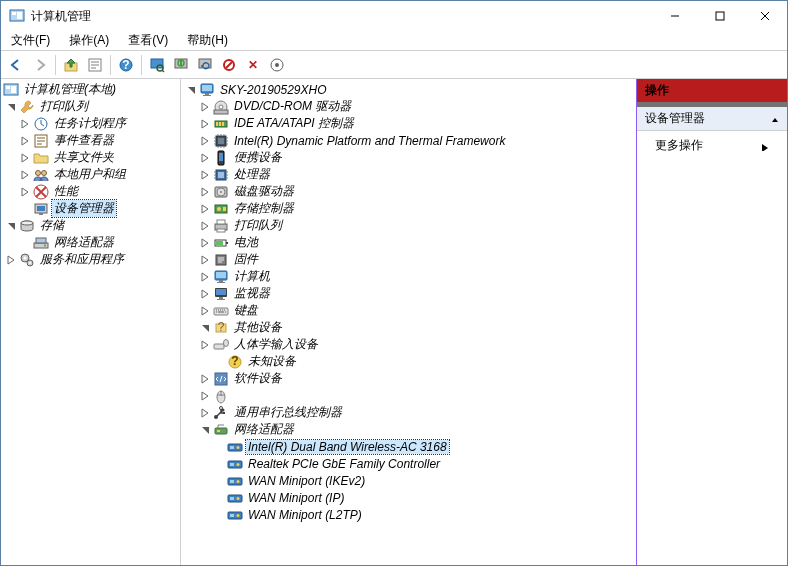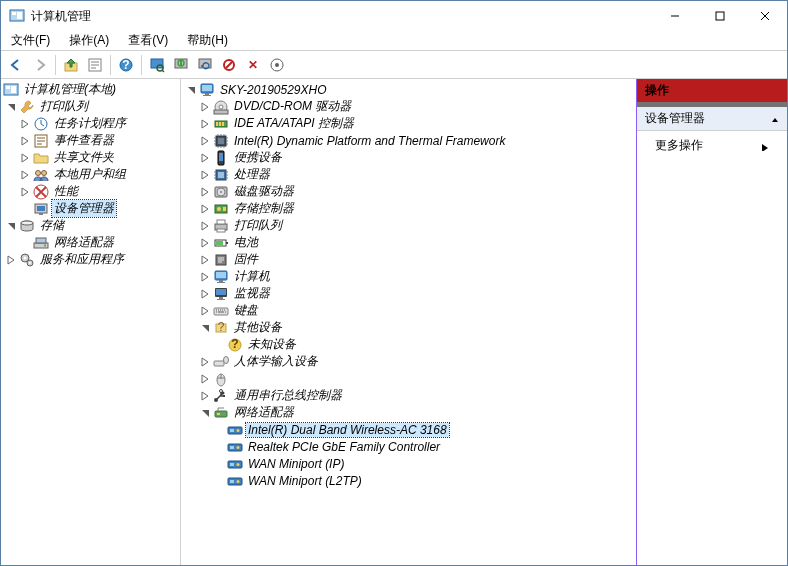--- a/index.html
+++ b/index.html
@@ -704,41 +704,55 @@
             </svg>
           </span>
           <span class="ico">
             <svg width="16" height="16">
               <use href="#i-other"></use>
             </svg>
           </span>
           <span class="lbl">其他设备</span>
         </div>
       <div class="trow">
+          <span class="indent" style="width:18px"></span>
+          <span class="twisty">
+            <svg width="10" height="10">
+              <use href="#i-expand"></use>
+            </svg>
+          </span>
+          <span class="ico">
+            <svg width="16" height="16">
+              <use href="#i-hid"></use>
+            </svg>
+          </span>
+          <span class="lbl">人体学输入设备</span>
+        </div>
+      <div class="trow">
           <span class="indent" style="width:46px"></span>
           <span class="ico">
             <svg width="16" height="16">
               <use href="#i-unknown"></use>
             </svg>
           </span>
           <span class="lbl">未知设备</span>
         </div>
       <div class="trow">
           <span class="indent" style="width:18px"></span>
           <span class="twisty">
             <svg width="10" height="10">
               <use href="#i-expand"></use>
             </svg>
           </span>
           <span class="ico">
             <svg width="16" height="16">
-              <use href="#i-hid"></use>
-            </svg>
-          </span>
-          <span class="lbl">人体学输入设备</span>
+              <use href="#i-swdev"></use>
+            </svg>
+          </span>
+          <span class="lbl">软件设备</span>
         </div>
       <div class="trow">
           <span class="indent" style="width:18px"></span>
           <span class="twisty">
             <svg width="10" height="10">
               <use href="#i-expand"></use>
             </svg>
           </span>
           <span class="ico">
             <svg width="16" height="16">
@@ -784,20 +798,29 @@
           <span class="lbl">Intel(R) Dual Band Wireless-AC 3168</span>
         </div>
       <div class="trow">
           <span class="indent" style="width:46px"></span>
           <span class="ico">
             <svg width="16" height="16">
               <use href="#i-netadp"></use>
             </svg>
           </span>
           <span class="lbl">Realtek PCIe GbE Family Controller</span>
+        </div>
+      <div class="trow">
+          <span class="indent" style="width:46px"></span>
+          <span class="ico">
+            <svg width="16" height="16">
+              <use href="#i-netadp"></use>
+            </svg>
+          </span>
+          <span class="lbl">WAN Miniport (IKEv2)</span>
         </div>
       <div class="trow">
           <span class="indent" style="width:46px"></span>
           <span class="ico">
             <svg width="16" height="16">
               <use href="#i-netadp"></use>
             </svg>
           </span>
           <span class="lbl">WAN Miniport (IP)</span>
         </div>

